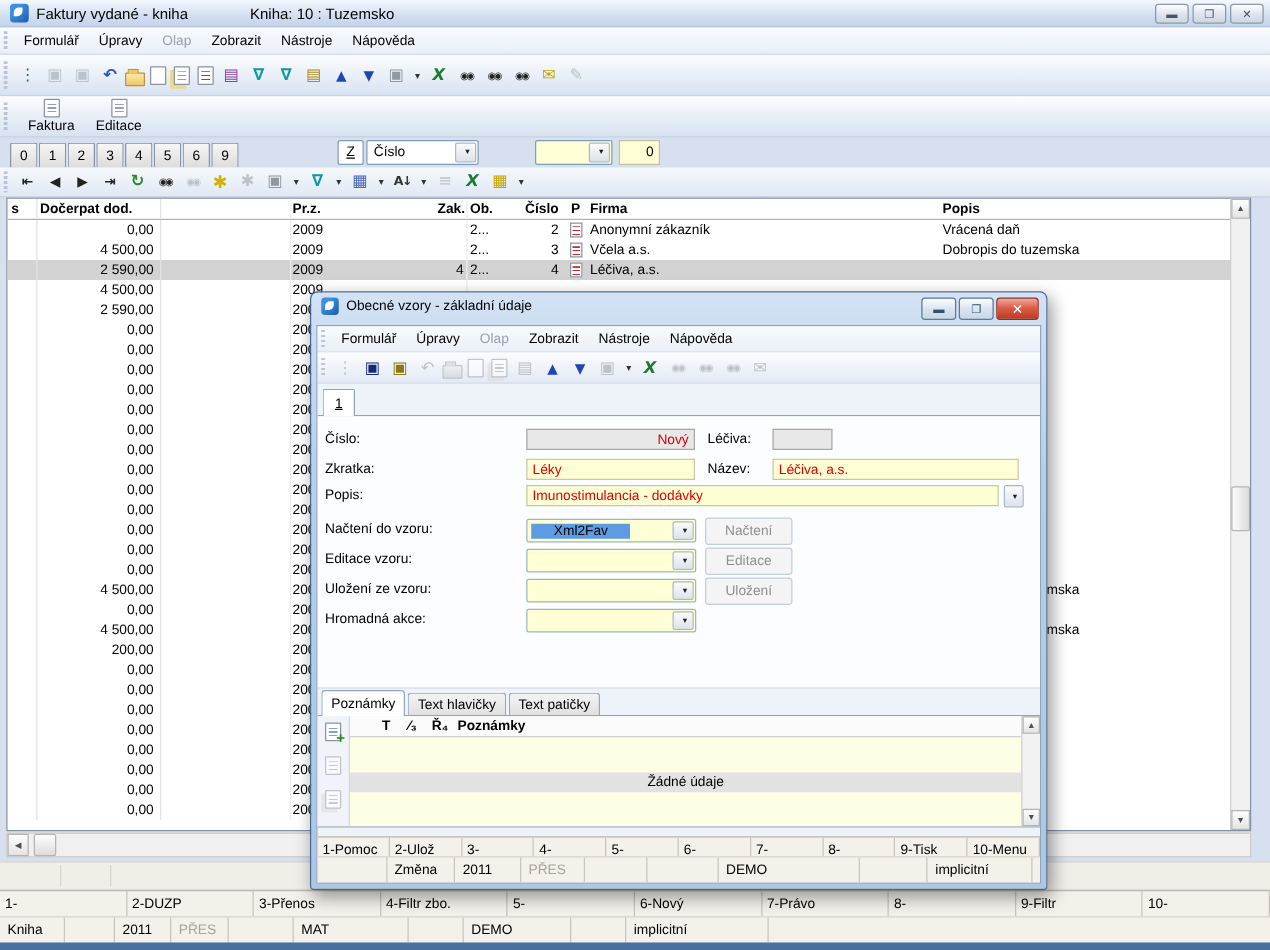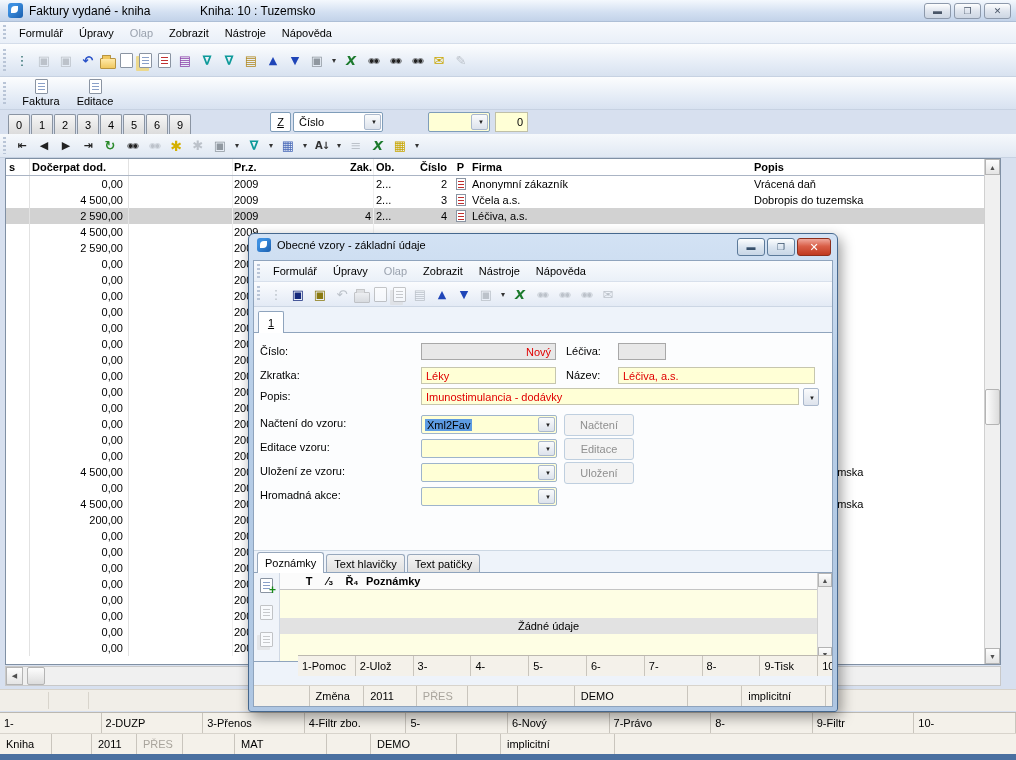--- a/index.html
+++ b/index.html
@@ -165,21 +165,21 @@
   padding:0 4px; }
 .field.gray { background:#e8e8e8; border-color:#a8a8a8; }
 .field.yellow { background:#ffffd6; border-color:#c6c6ae; }
 .red { color:#e00000; }
 .jr { justify-content:flex-end; }
 .fcombo { position:absolute; background:#ffffd6; border:1px solid #9eb4cc; border-radius:2px;
   height:19px; display:flex; align-items:center; padding:0 20px 0 3px; }
 .fcombo::after { content:""; position:absolute; right:1px; top:1px; bottom:1px; width:15px;
   background:linear-gradient(#fafbfc,#dde3ec); border:1px solid #aab8cc; border-radius:2px; }
 .fcombo::before { content:"▼"; position:absolute; right:5px; top:6px; font-size:6px; z-index:2; color:#222; }
-.selhl { background:#5d9be2; padding:0 2px; }
+.selhl { background:#5d9be2; padding:0 18px; }
 .dd-sq { position:absolute; width:16px; height:18px; background:linear-gradient(#fafbfc,#dde3ec);
   border:1px solid #aab8cc; border-radius:2px; }
 .dd-sq::before { content:"▼"; position:absolute; left:5px; top:6px; font-size:6px; color:#222; }
 .dlgbtn { position:absolute; width:70px; height:22px; background:#f4f4f4; border:1px solid #bfcfdf;
   border-radius:3px; display:flex; align-items:center; justify-content:center; color:#8f8f8f; }
 .dlg-tabs2 { position:relative; height:21px; display:flex; align-items:flex-end; padding-left:3px;
   background:#eef3fa; }
 .tab2 { height:19px; padding:0 7px; border:1px solid #98a8bc; border-bottom:none;
   border-radius:3px 3px 0 0; background:linear-gradient(#f4f4f4,#dfdfdf); display:inline-flex;
   align-items:center; margin-right:2px; position:relative; top:1px; }
@@ -192,21 +192,21 @@
 .ngh { display:flex; height:17px; background:#fbfbfb; border-bottom:1px solid #c4c4c4;
   align-items:center; font-weight:bold; flex:none; }
 .ngh span { display:flex; align-items:center; }
 .ngh .n0{width:18px} .ngh .n1{width:22px;justify-content:center} .ngh .n2{width:20px;justify-content:center}
 .ngh .n3{width:24px;justify-content:center} .ngh .n4{flex:1;padding-left:2px}
 .nrow-y { background:#fefee4; flex:none; }
 .nrow-g { background:#e2e2e2; height:16px; display:flex; align-items:center; justify-content:center; flex:none; }
 .notes-sb { width:15px; background:#f2f2f2; border-left:1px solid #d0d0d0; display:flex;
   flex-direction:column; justify-content:space-between; }
 .notes-sb .sb-btn { height:14px; }
-.fnbar.dlg { position:absolute; bottom:30px; top:auto;margin-left:44px; }
+.fnbar.dlg { position:absolute; bottom:16px; top:auto; }
 .statusbar.dlg { position:absolute; bottom:0; top:auto; }
 </style>
 </head>
 <body>
 
 <div class="screen">
 
   <div class="titlebar">
     <span class="appicon"></span>
     <span class="title-main">Faktury vydané - kniha</span>

